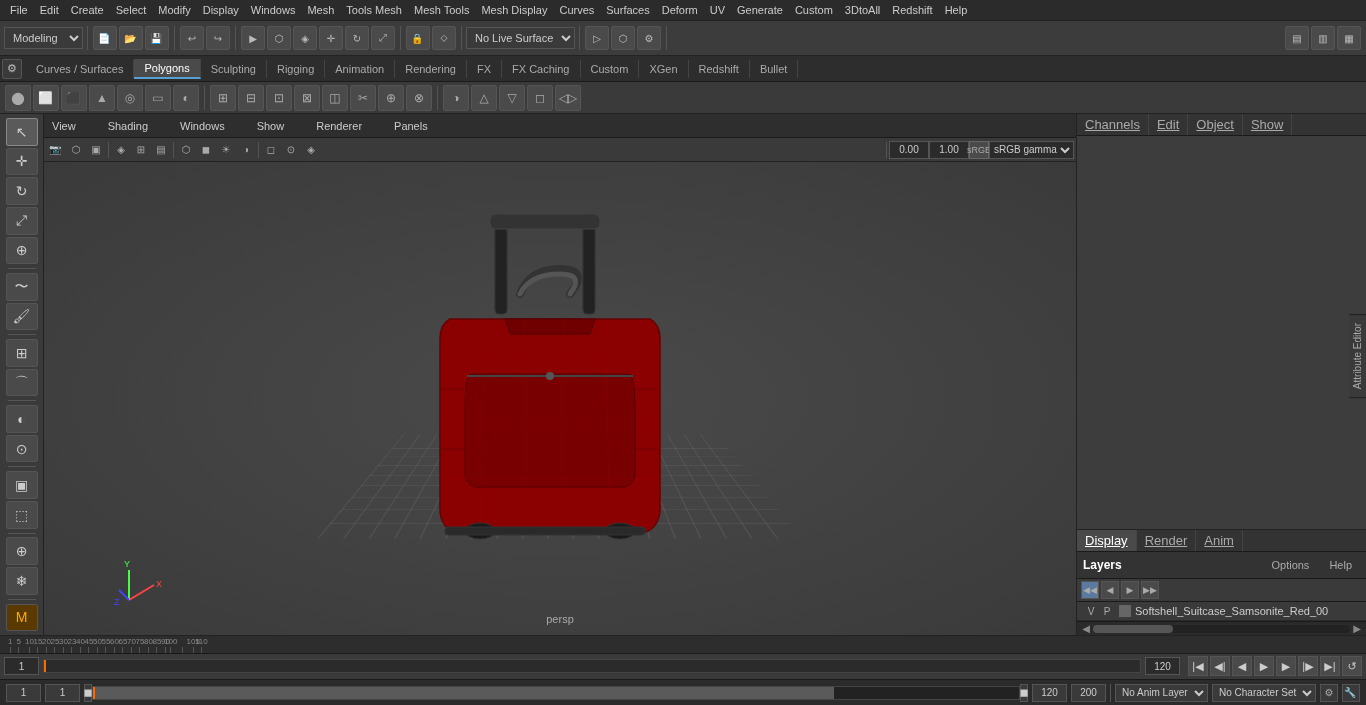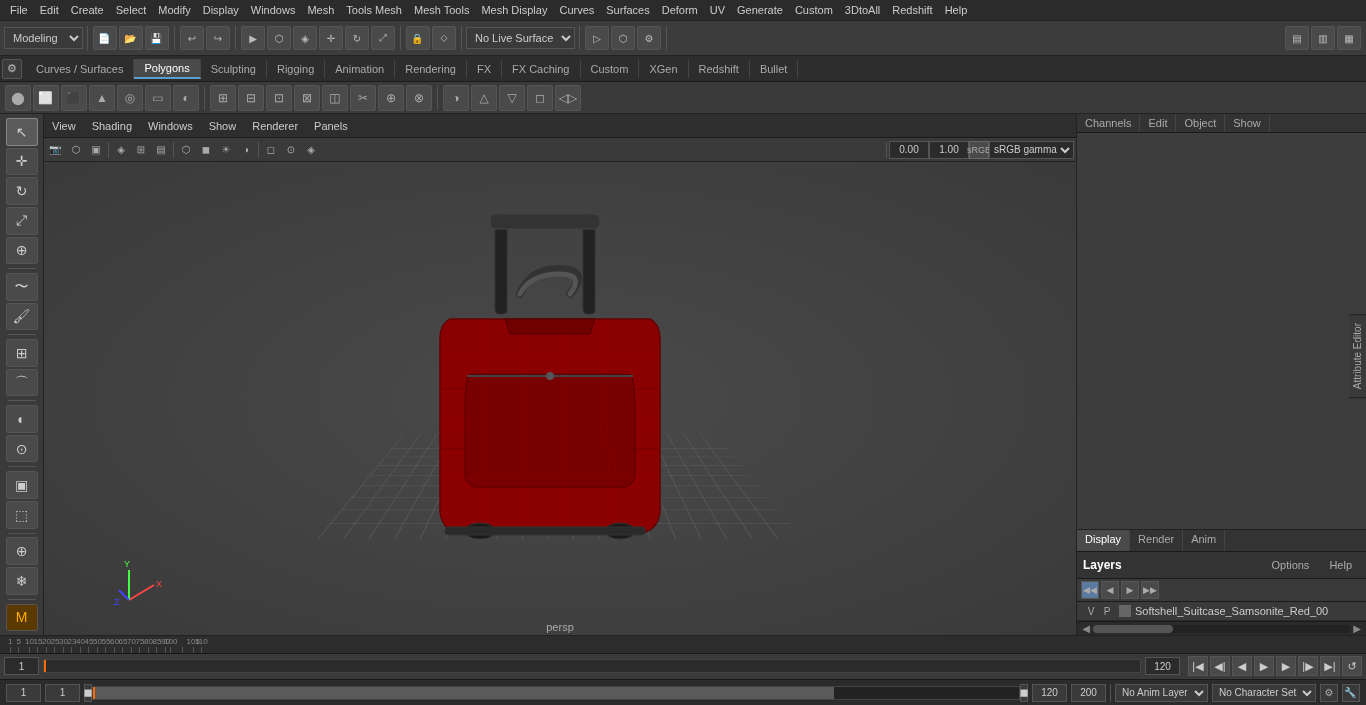--- a/index.html
+++ b/index.html
@@ -44,57 +44,57 @@
     }
     .lt-btn { width: 32px; height: 32px; background: #4a4a4a; border: 1px solid #555; border-radius: 2px; cursor: pointer; display: flex; align-items: center; justify-content: center; color: #ccc; font-size: 14px; }
     .lt-btn.active { background: #5a5a5a; border-color: #888; }
     .lt-separator { width: 28px; height: 1px; background: #555; margin: 2px 0; }
 
     
     #viewport {
       flex: 1; position: relative; background: #3d3d3d; overflow: hidden;
     }
     #viewport-header {
-      display: flex; align-items: center; background: #2e2e2e; height: 24px; padding: 0 4px; gap: 8px; border-bottom: 1px solid #1a1a1a;
+      display: flex; align-items: center; background: #2e2e2e; height: 24px; padding: 0 4px; gap: 24px; border-bottom: 1px solid #1a1a1a;
     }
     .vp-menu { font-size: 11px; color: #ccc; cursor: pointer; padding: 2px 4px; }
     #viewport-toolbar {
       display: flex; align-items: center; background: #3a3a3a; height: 24px; padding: 0 2px; border-bottom: 1px solid #222; overflow: hidden;
     }
     .vp-tb-btn { width: 20px; height: 20px; background: transparent; border: none; cursor: pointer; display: flex; align-items: center; justify-content: center; color: #aaa; font-size: 10px; }
     .vp-input { width: 40px; height: 18px; background: #2b2b2b; border: 1px solid #555; color: #ccc; text-align: center; font-size: 10px; padding: 1px; }
     .vp-select { background: #2b2b2b; border: 1px solid #555; color: #ccc; font-size: 10px; height: 18px; }
 
     
     #viewport-canvas {
       position: relative; flex: 1;
       background: radial-gradient(ellipse at center, #4a4a4a 0%, #3a3a3a 100%);
       display: flex; align-items: center; justify-content: center;
       overflow: hidden;
     }
-    #persp-label { position: absolute; bottom: 2px; left: 50%; transform: translateX(-50%); color: #aaa; font-size: 11px; }
+    #persp-label { position: absolute; bottom: 10px; left: 50%; transform: translateX(-50%); color: #aaa; font-size: 11px; }
     #axis-indicator { position: absolute; bottom: 20px; left: 70px; width: 60px; height: 60px; }
 
     
     #suitcase-container { position: relative; width: 350px; height: 380px; }
 
     
     #right-panel {
       width: 290px; background: #3a3a3a; border-left: 1px solid #222; display: flex; flex-direction: column;
     }
     #right-panel-header {
       display: flex; align-items: center; justify-content: space-between; background: #2b2b2b; height: 24px; padding: 0 6px; border-bottom: 1px solid #1a1a1a;
     }
     .rph-title { font-size: 11px; color: #ccc; }
     .rph-btn { width: 14px; height: 14px; background: #555; border: 1px solid #666; cursor: pointer; display: flex; align-items: center; justify-content: center; font-size: 9px; color: #ccc; }
 
     #channel-box-tabs {
       display: flex; background: #333; border-bottom: 1px solid #1a1a1a; height: 22px;
     }
-    .cb-tab { padding: 3px 8px; font-size: 11px; color: #aaa; cursor: pointer; border-right: 1px solid #444; }
+    .cb-tab { padding: 3px 8px; font-size: 13px; color: #aaa; cursor: pointer; border-right: 1px solid #444; text-decoration: underline; }
     .cb-tab.active { background: #4a4a4a; color: #fff; }
     .cb-tab-sub { padding: 3px 8px; font-size: 11px; color: #aaa; cursor: pointer; }
     #layer-header { display: flex; align-items: center; justify-content: space-between; padding: 4px 6px; background: #333; border-bottom: 1px solid #1a1a1a; }
     .layer-header-left { display: flex; align-items: center; gap: 4px; }
     .layer-tab-active { font-size: 12px; color: #fff; font-weight: bold; }
     .layer-options { display: flex; align-items: center; gap: 4px; }
 
     #layer-toolbar { display: flex; align-items: center; padding: 2px 4px; background: #3a3a3a; border-bottom: 1px solid #1a1a1a; gap: 2px; }
     .layer-tool-btn { width: 18px; height: 18px; background: #4a4a4a; border: 1px solid #555; cursor: pointer; display: flex; align-items: center; justify-content: center; font-size: 9px; color: #aaa; }
     .layer-tool-btn.active { background: #5c7a9f; }

